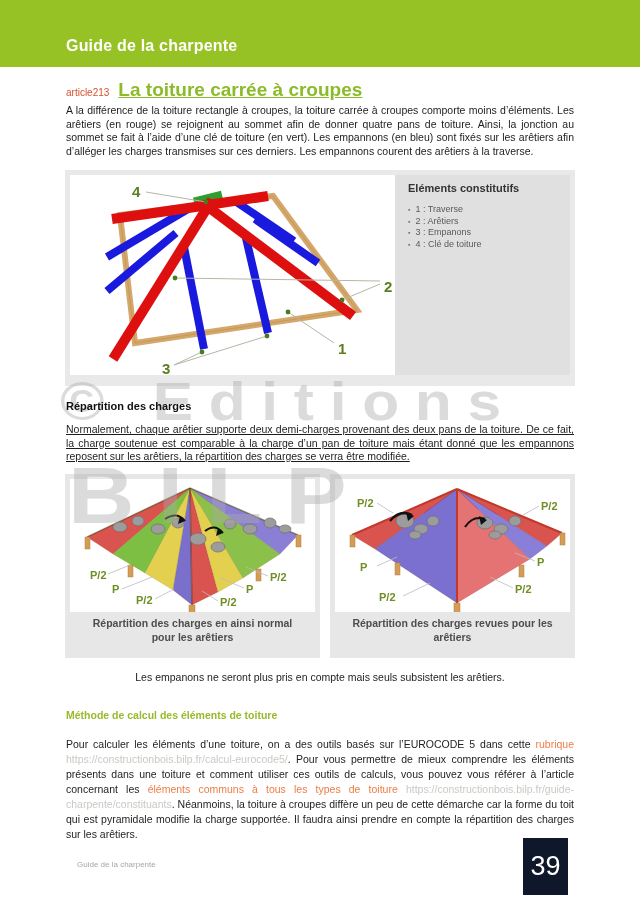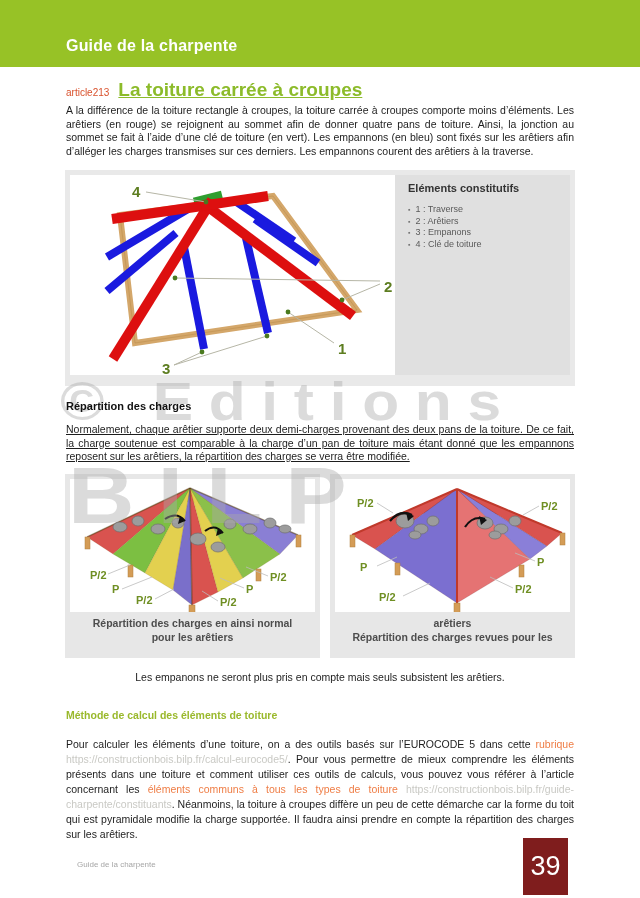--- a/index.html
+++ b/index.html
@@ -41,21 +41,21 @@
   
   .fig2{left:65px;top:474px;width:255px;height:184px;background:#e7e7e7;z-index:1;}
   .fig3{left:330px;top:474px;width:245px;height:184px;background:#e7e7e7;z-index:1;}
   .fig-white2{left:5px;top:5px;width:245px;height:133px;background:#ffffff;}
   .fig-white3{left:5px;top:5px;width:235px;height:133px;background:#ffffff;}
   .fig-caption{left:6px;right:6px;top:142px;text-align:center;font-weight:bold;
                color:#4d4d4d;font-size:10.5px;line-height:14px;}
   .figsvg{left:5px;top:5px;}
   
   .footer-text{left:77px;top:860px;color:#a6a6a6;font-size:8px;z-index:20;}
-  .page-box{left:523px;top:838px;width:45px;height:57px;background:#7f1d1d;z-index:20;
+  .page-box{left:523px;top:838px;width:45px;height:57px;background:#0f172a;z-index:20;
             display:flex;align-items:center;justify-content:center;}
   .page-num{color:#ffffff;font-size:27px;}
   svg text{font-family:"Liberation Sans","DejaVu Sans",sans-serif;font-weight:bold;}
   .olabel{fill:#5d7d20;font-size:15px;}
   .plabel{fill:#6f8f23;font-size:11px;}
 </style>
 </head>
 <body>
 
 <div class="abs band">
@@ -267,22 +267,22 @@
         <polyline points="178,109 155,98"></polyline>
     </g>
     <text class="plabel" x="22" y="28">P/2</text>
     <text class="plabel" x="206" y="31">P/2</text>
     <text class="plabel" x="25" y="92">P</text>
     <text class="plabel" x="202" y="87">P</text>
     <text class="plabel" x="44" y="122">P/2</text>
     <text class="plabel" x="180" y="114">P/2</text>
   </svg>
   <div class="abs fig-caption">
+    <div>Répartition des charges revues pour les</div>
     <div>arêtiers</div>
-    <div>Répartition des charges revues pour les</div>
   </div>
 </div>
 
 <div class="abs para p-note">Les empanons ne seront plus pris en compte mais seuls subsistent les arêtiers.</div>
 
 <div class="abs h-green">Méthode de calcul des éléments de toiture</div>
 <div class="abs para p-method">
   <span>Pour calculer les éléments d’une toiture, on a des outils basés sur l’EUROCODE 5 dans cette </span><span class="link-orange">rubrique</span><span class="link-gray"> https://constructionbois.bilp.fr/calcul-eurocode5/</span><span>. Pour vous permettre de mieux comprendre les éléments présents dans une toiture et comment utiliser ces outils de calculs, vous pouvez vous référer à l’article concernant les </span><span class="link-orange">éléments communs à tous les types de toiture</span><span class="link-gray"> https://constructionbois.bilp.fr/guide-charpente/constituants</span><span>. Néanmoins, la toiture à croupes diffère un peu de cette démarche car la forme du toit qui est pyramidale modifie la charge supportée. Il faudra ainsi prendre en compte la répartition des charges sur les arêtiers.</span>
 </div>
 

